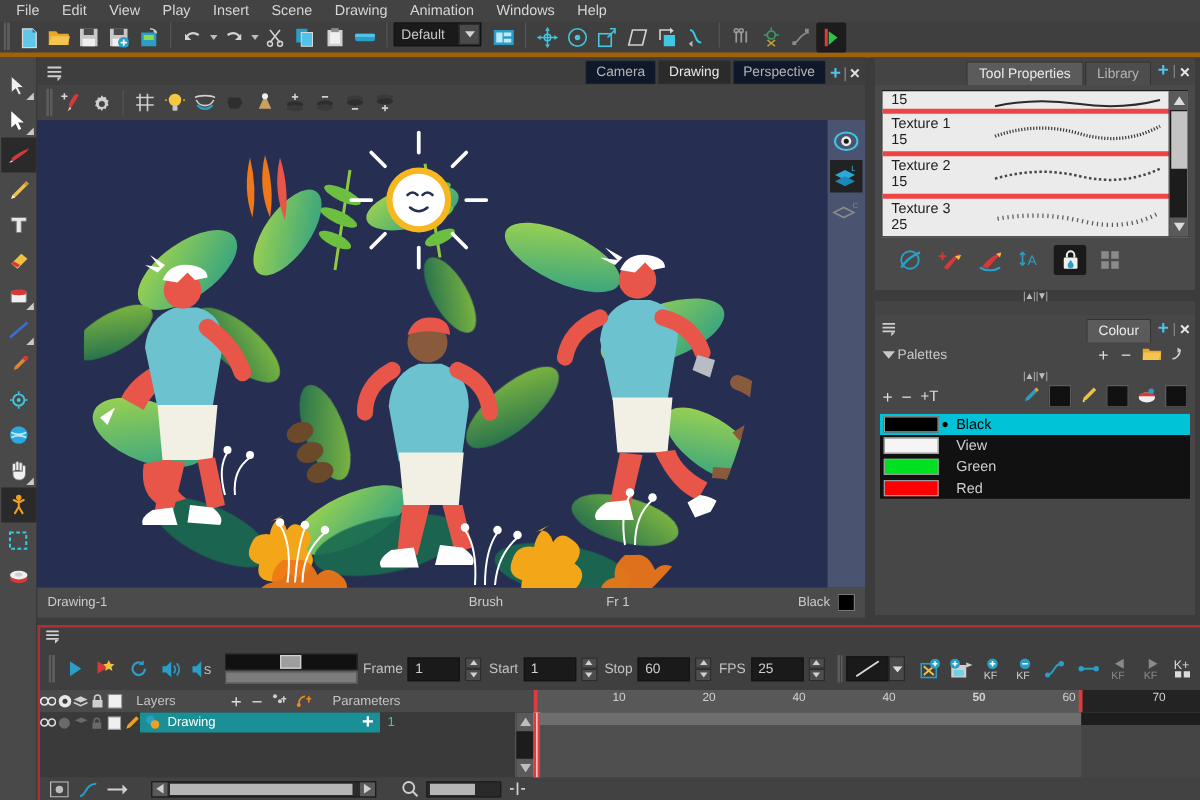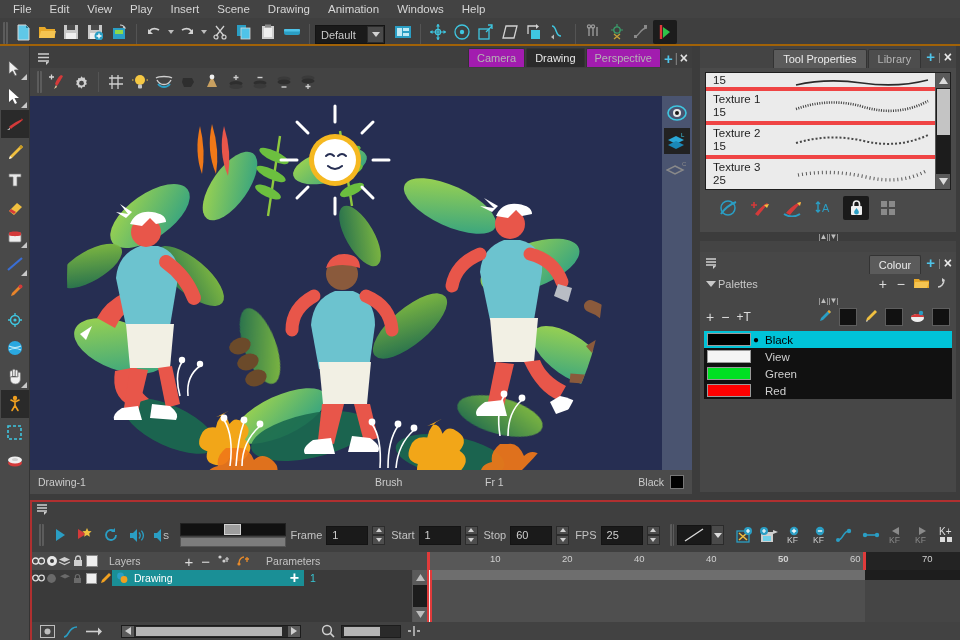--- a/index.html
+++ b/index.html
@@ -20,22 +20,22 @@
     background: #434343; display: flex; align-items: center; padding-left: 4px;
   }
   .menubar .mi {
     padding: 2px 9px; font-size: 11.5px; color: #d6d6d6; cursor: default;
     line-height: 14px;
   }
 
   
   .maintoolbar {
     position: absolute; left: 0; top: 18px; width: 960px; height: 28px;
-    background: #3f3f3f; display: flex; align-items: flex-end;
-    border-bottom: 2px solid #a16207;
+    background: #3f3f3f; display: flex; align-items: flex-start;
+    border-bottom: 4px solid #a16207;
   }
   .tbgrip { width: 5px; height: 22px; margin: 0 3px;
     background: linear-gradient(90deg,#5c5c5c 0 2px,#3f3f3f 2px 3px,#5c5c5c 3px 5px);
     border-radius: 1px; }
   .tbsep { width: 1px; height: 20px; background: #545454; margin: 0 5px; }
   .tbtn {
     width: 24px; height: 24px; display: flex; align-items: center;
     justify-content: center; border-radius: 2px; cursor: default;
   }
   .tbtn.active { background: #1c1c1c; }
@@ -83,21 +83,21 @@
     background: #3e3e3e;
   }
   .viewtabbar {
     position: absolute; left: 0; top: 0; width: 662px; height: 22px;
     background: #3e3e3e; display: flex; align-items: flex-end;
   }
   .panelmenu { width: 20px; height: 20px; display:flex; align-items:center; justify-content:center; margin-left: 4px;}
   .vtabs { position: absolute; right: 30px; bottom: 1px; display: flex; align-items: flex-end; }
   .vtab {
     padding: 3px 8px 3px; font-size: 11px; color: #b4b4b4;
-    background: #a21caf; border: 1px solid #333; border-bottom: none;
+    background: #0f172a; border: 1px solid #333; border-bottom: none;
     margin-right: 1px; border-radius: 2px 2px 0 0; cursor: default;
   }
   .vtab.active { background: #2b2b2b; color: #e8e8e8; }
   .vtabadd { position: absolute; right: 4px; bottom: 3px; display: flex; gap: 2px; align-items: center; }
 
   .onionbar {
     position: absolute; left: 0; top: 22px; width: 662px; height: 28px;
     background: #434343; display: flex; align-items: center; padding-left: 4px;
   }
   .obtn { width: 24px; height: 24px; display: flex; align-items: center; justify-content: center; position: relative;}

